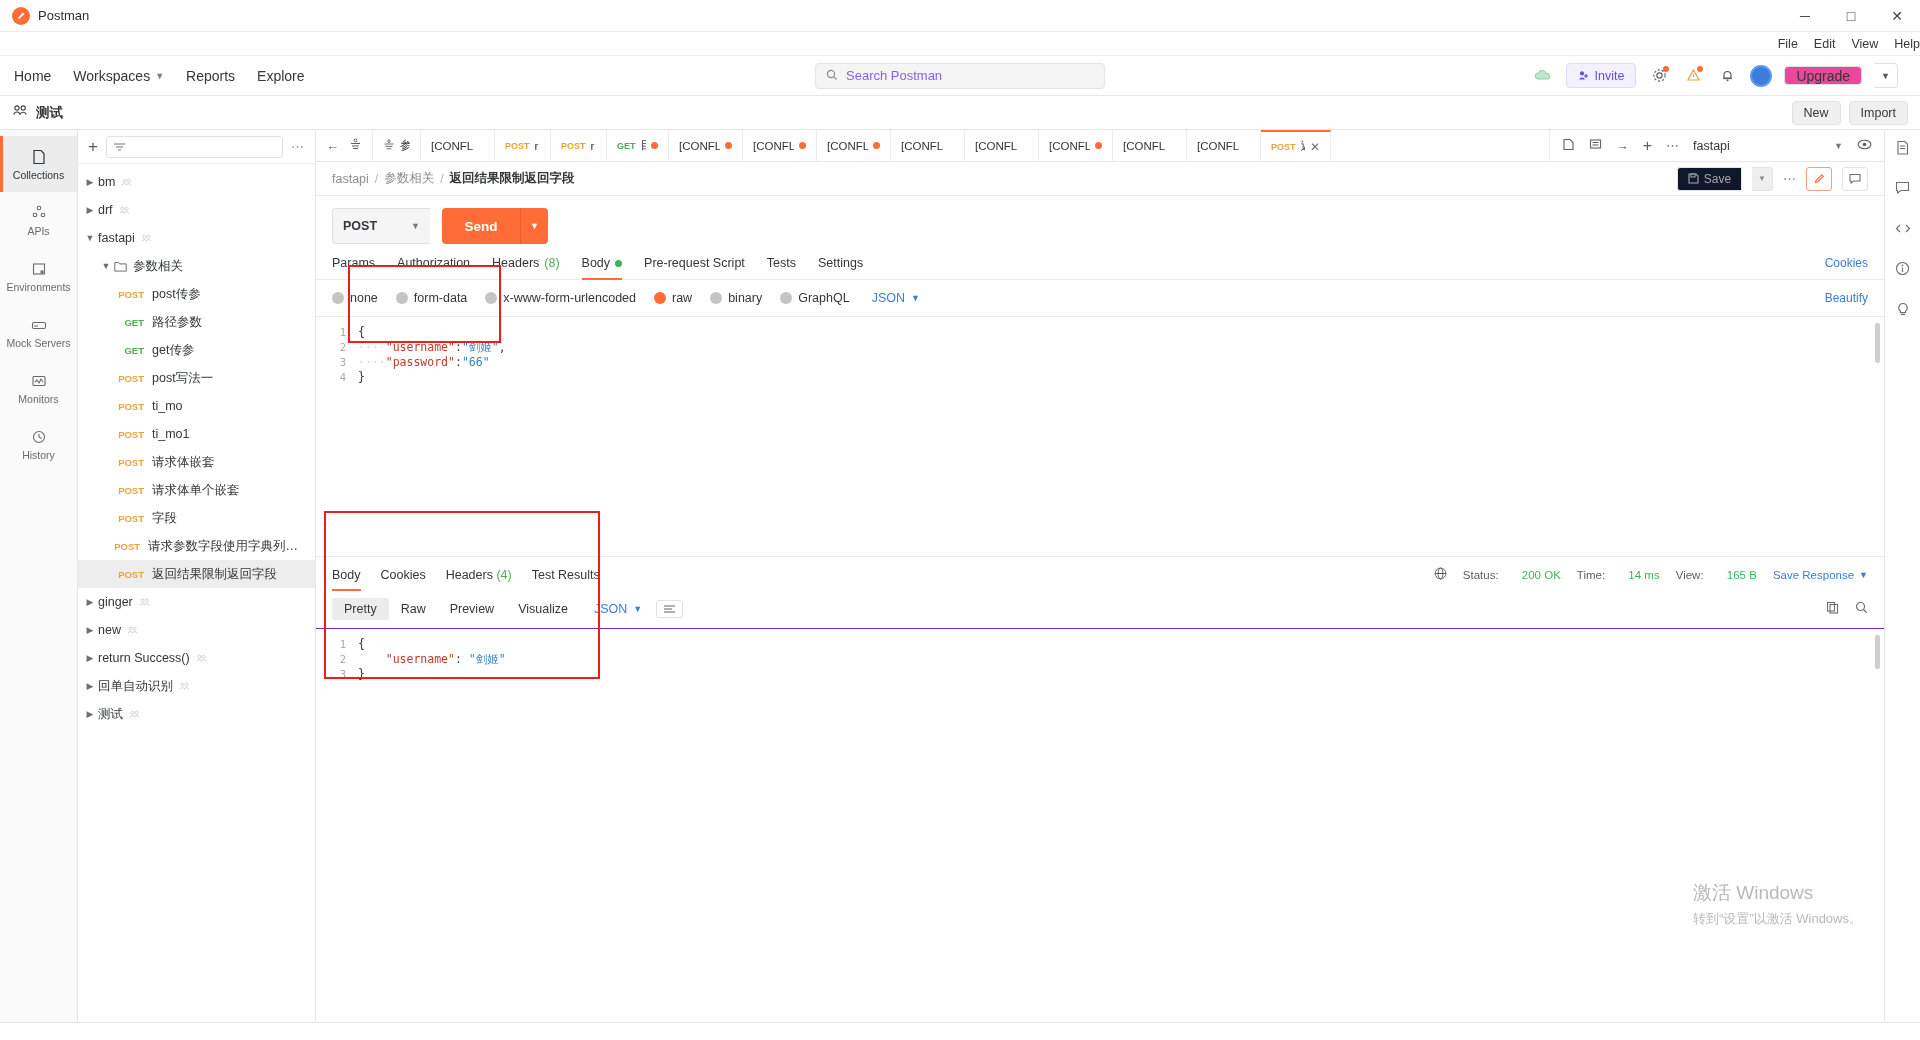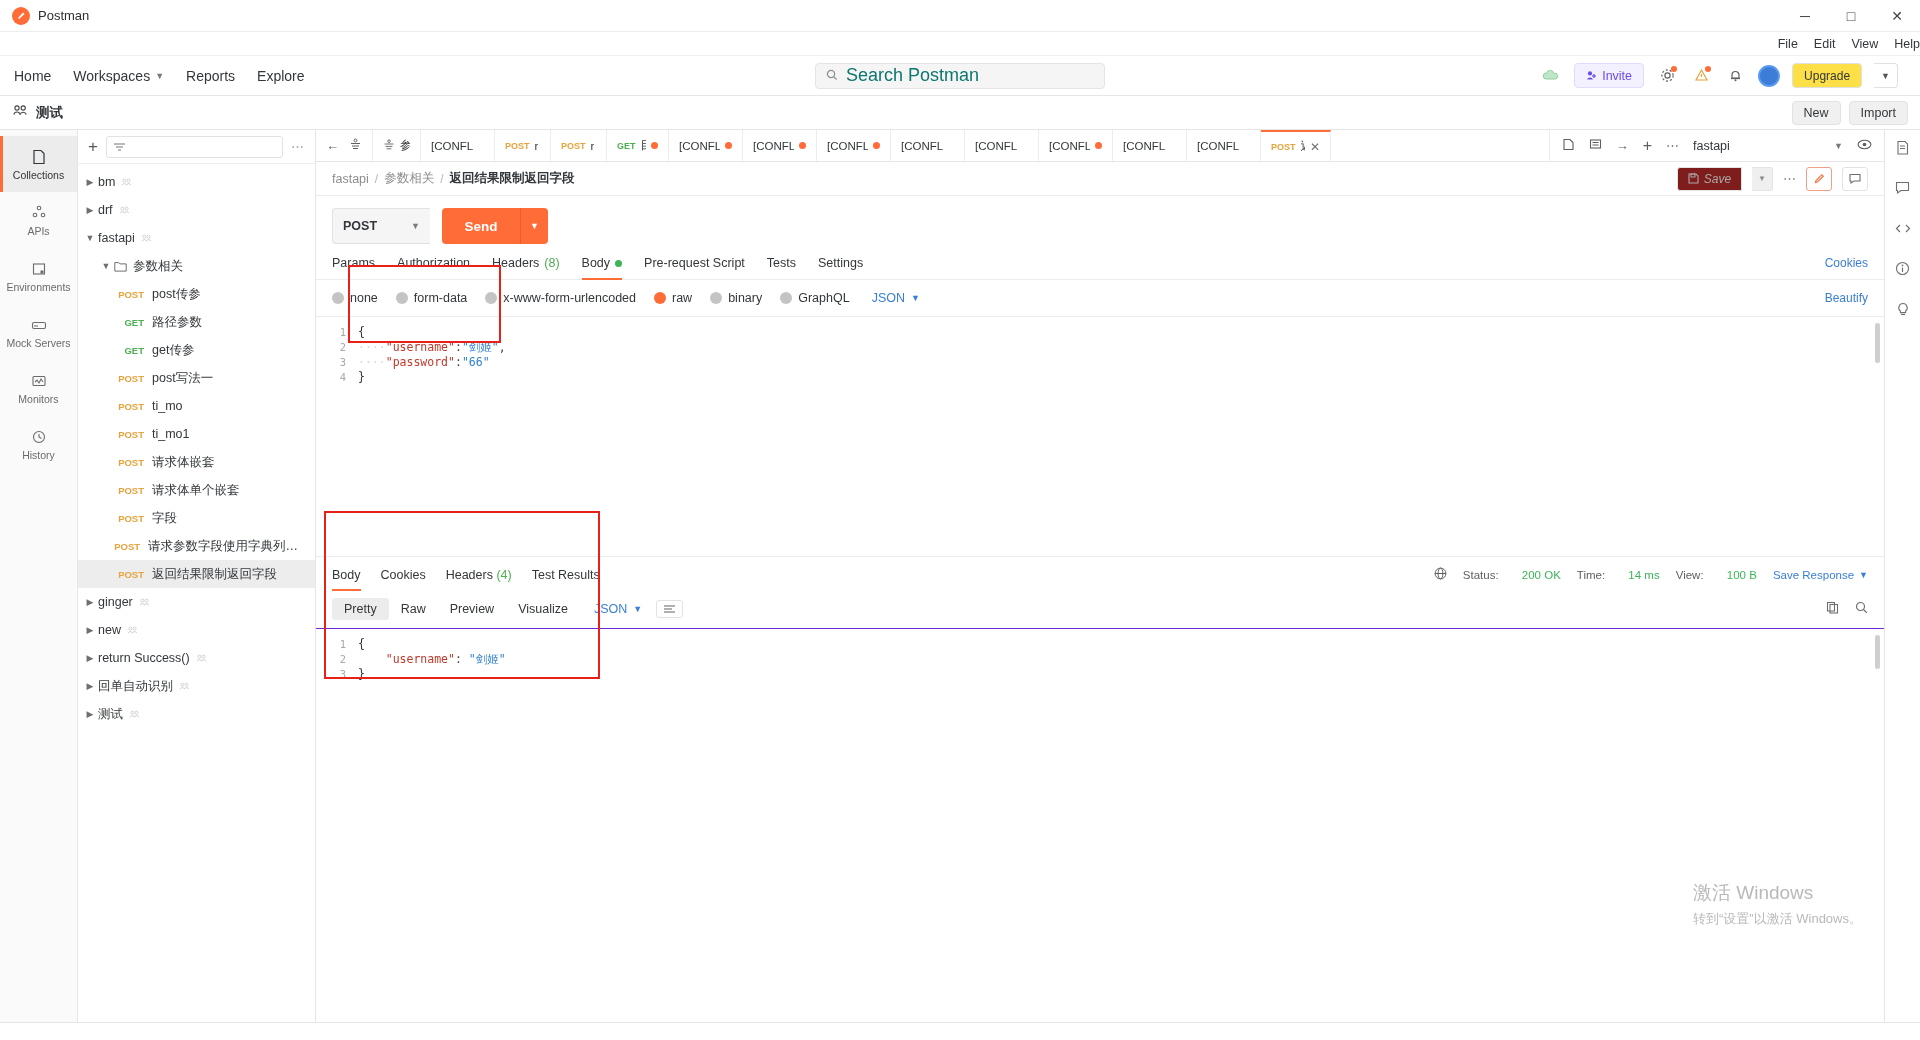--- a/index.html
+++ b/index.html
@@ -75,42 +75,42 @@
     display: inline-flex; align-items: center; gap: 5px;
   }
   .caret { font-size: 9px; color: #7b7b7b; }
   .search-wrap {
     position: absolute; left: 50%; transform: translateX(-50%);
     width: 290px; height: 26px;
     background: #f5f5f5; border: 1px solid #e4e4e4; border-radius: 4px;
     display: flex; align-items: center; gap: 8px;
     padding: 0 10px;
   }
-  .search-wrap .ph { font-size: 18px; color: #0f766e; }
+  .search-wrap .ph { font-size: 13px; color: #8b5cf6; }
   .topnav-right {
     position: absolute; right: 22px;
     display: flex; align-items: center; gap: 12px;
   }
   .icon-btn {
     width: 22px; height: 22px;
     display: inline-flex; align-items: center; justify-content: center;
     color: #5f5f5f; position: relative;
   }
   .invite-btn {
     background: #f3f0ff; color: #6b4ce6;
     border: 1px solid #e2daff; border-radius: 4px;
     height: 25px; padding: 0 11px;
     font-size: 12.5px; display: inline-flex; align-items: center; gap: 5px;
   }
   .upgrade-btn {
-    font-size: 12px; color: #33373b;
+    font-size: 14px; color: #33373b;
     border: 1px solid #e0e0e0; border-radius: 4px;
-    height: 25px; padding: 0 11px;
+    height: 19px; padding: 0 11px;
     display: inline-flex; align-items: center;
-    background: #fde047;
+    background: #ec4899;
   }
   .upgrade-caret {
     border: 1px solid #e0e0e0; border-left: none;
     border-radius: 0 4px 4px 0; height: 25px;
     padding: 0 7px; display: inline-flex; align-items: center;
     font-size: 9px; color: #555; background: #fff;
   }
   .dot-badge {
     position: absolute; top: 1px; right: 1px;
     width: 6px; height: 6px; border-radius: 50%;
@@ -241,24 +241,24 @@
   
   .crumbrow {
     height: 34px; display: flex; align-items: center;
     padding: 0 16px; gap: 6px; border-bottom: 1px solid #ececec;
   }
   .crumb { font-size: 12.5px; color: #8d8d8d; }
   .crumb.last { color: #33373b; font-weight: bold; }
   .crumb-sep { color: #b6b6b6; font-size: 12px; }
   .crumbrow-right { margin-left: auto; display: flex; align-items: center; gap: 10px; }
   .save-btn {
-    background: #7f1d1d; color: #a9a9a9;
+    background: #0f172a; color: #a9a9a9;
     border: 1px solid #e4e4e4; border-radius: 3px 0 0 3px;
     height: 24px; padding: 0 10px; font-size: 12px;
-    display: inline-flex; align-items: center; gap: 5px; font-style: italic;
+    display: inline-flex; align-items: center; gap: 5px;
   }
   .save-caret {
     background: #efefef; border: 1px solid #e4e4e4; border-left: none;
     border-radius: 0 3px 3px 0; height: 24px; padding: 0 6px;
     display: inline-flex; align-items: center; font-size: 8px; color: #8c8c8c;
   }
   .sq-btn {
     width: 26px; height: 24px; border: 1px solid #f0a084; border-radius: 3px;
     display:inline-flex; align-items:center; justify-content:center;
     color: #ff6c37; font-size: 12px;
@@ -995,21 +995,21 @@
           <span>
             <span>Status:</span>
             <span class="val">200 OK</span>
           </span>
           <span>
             <span>Time:</span>
             <span class="val">14 ms</span>
           </span>
           <span>
             <span>View:</span>
-            <span class="val">100 B</span>
+            <span class="val">165 B</span>
           </span>
           <span class="save-resp">
             <span>Save Response</span>
             <span class="caret" style="color:#3a7fd5;">▼</span>
           </span>
         </div>
       </div>
 
       <div class="viewbar">
         <span class="vtab active">Pretty</span>

